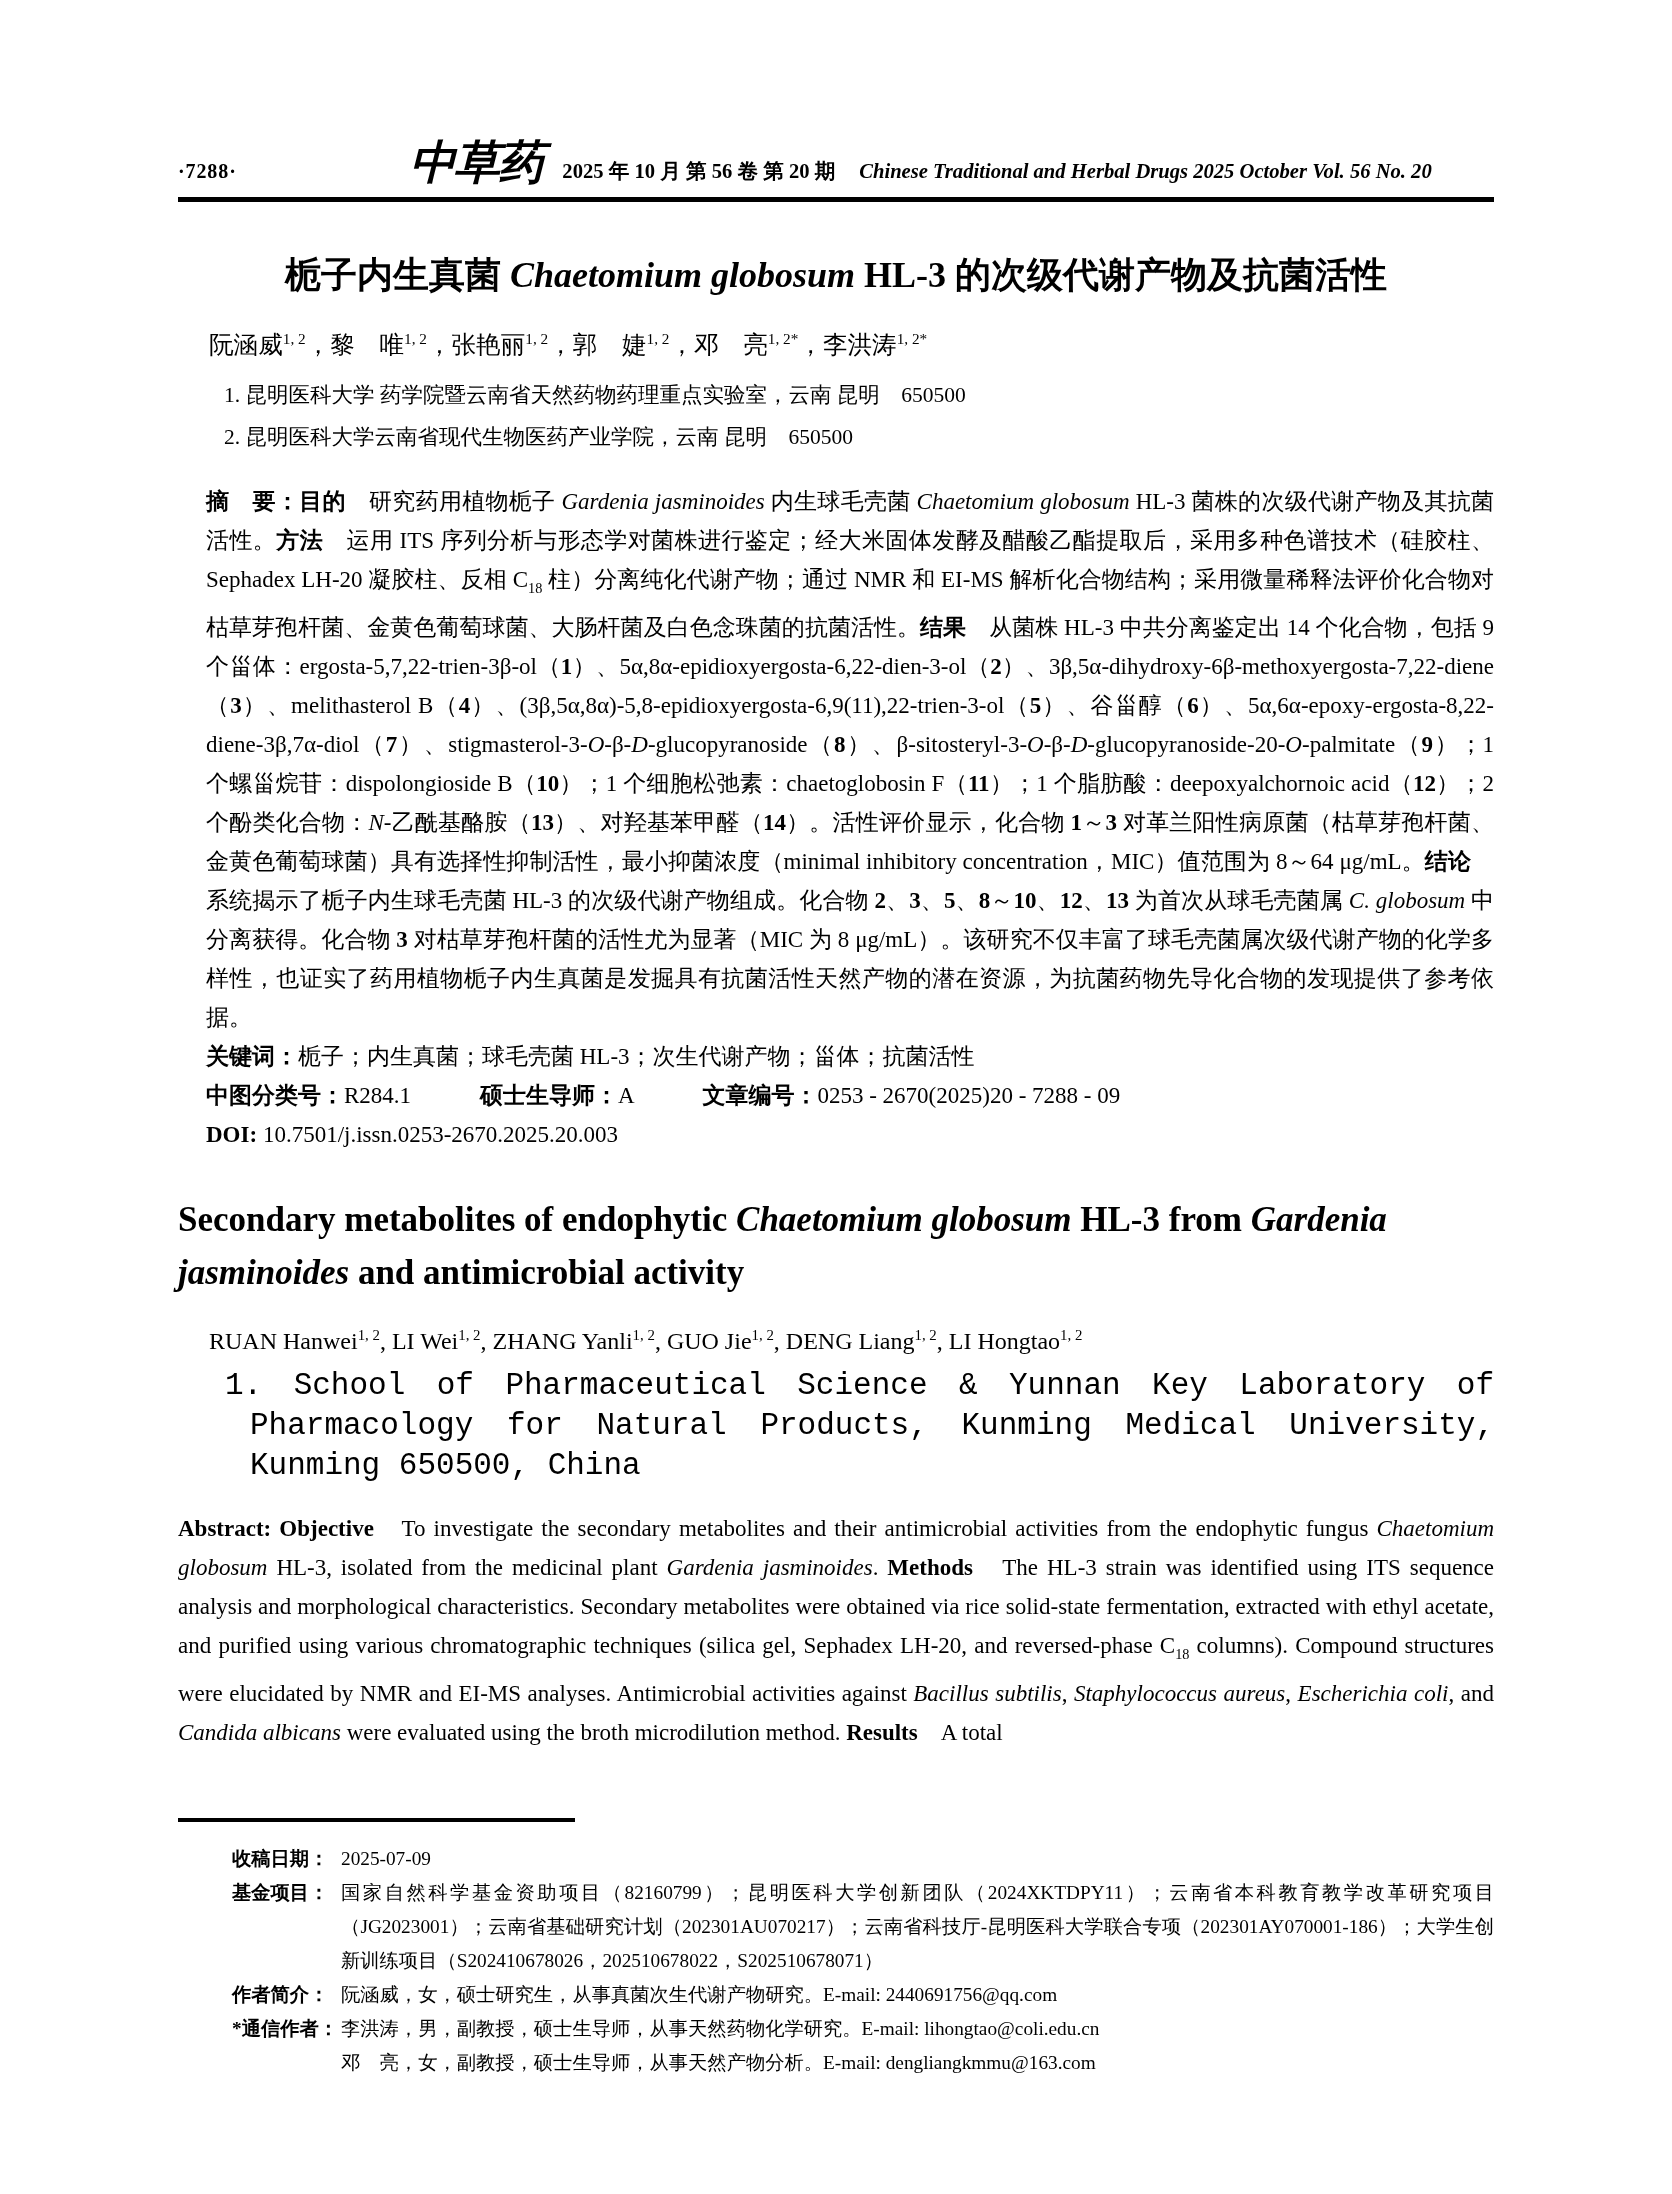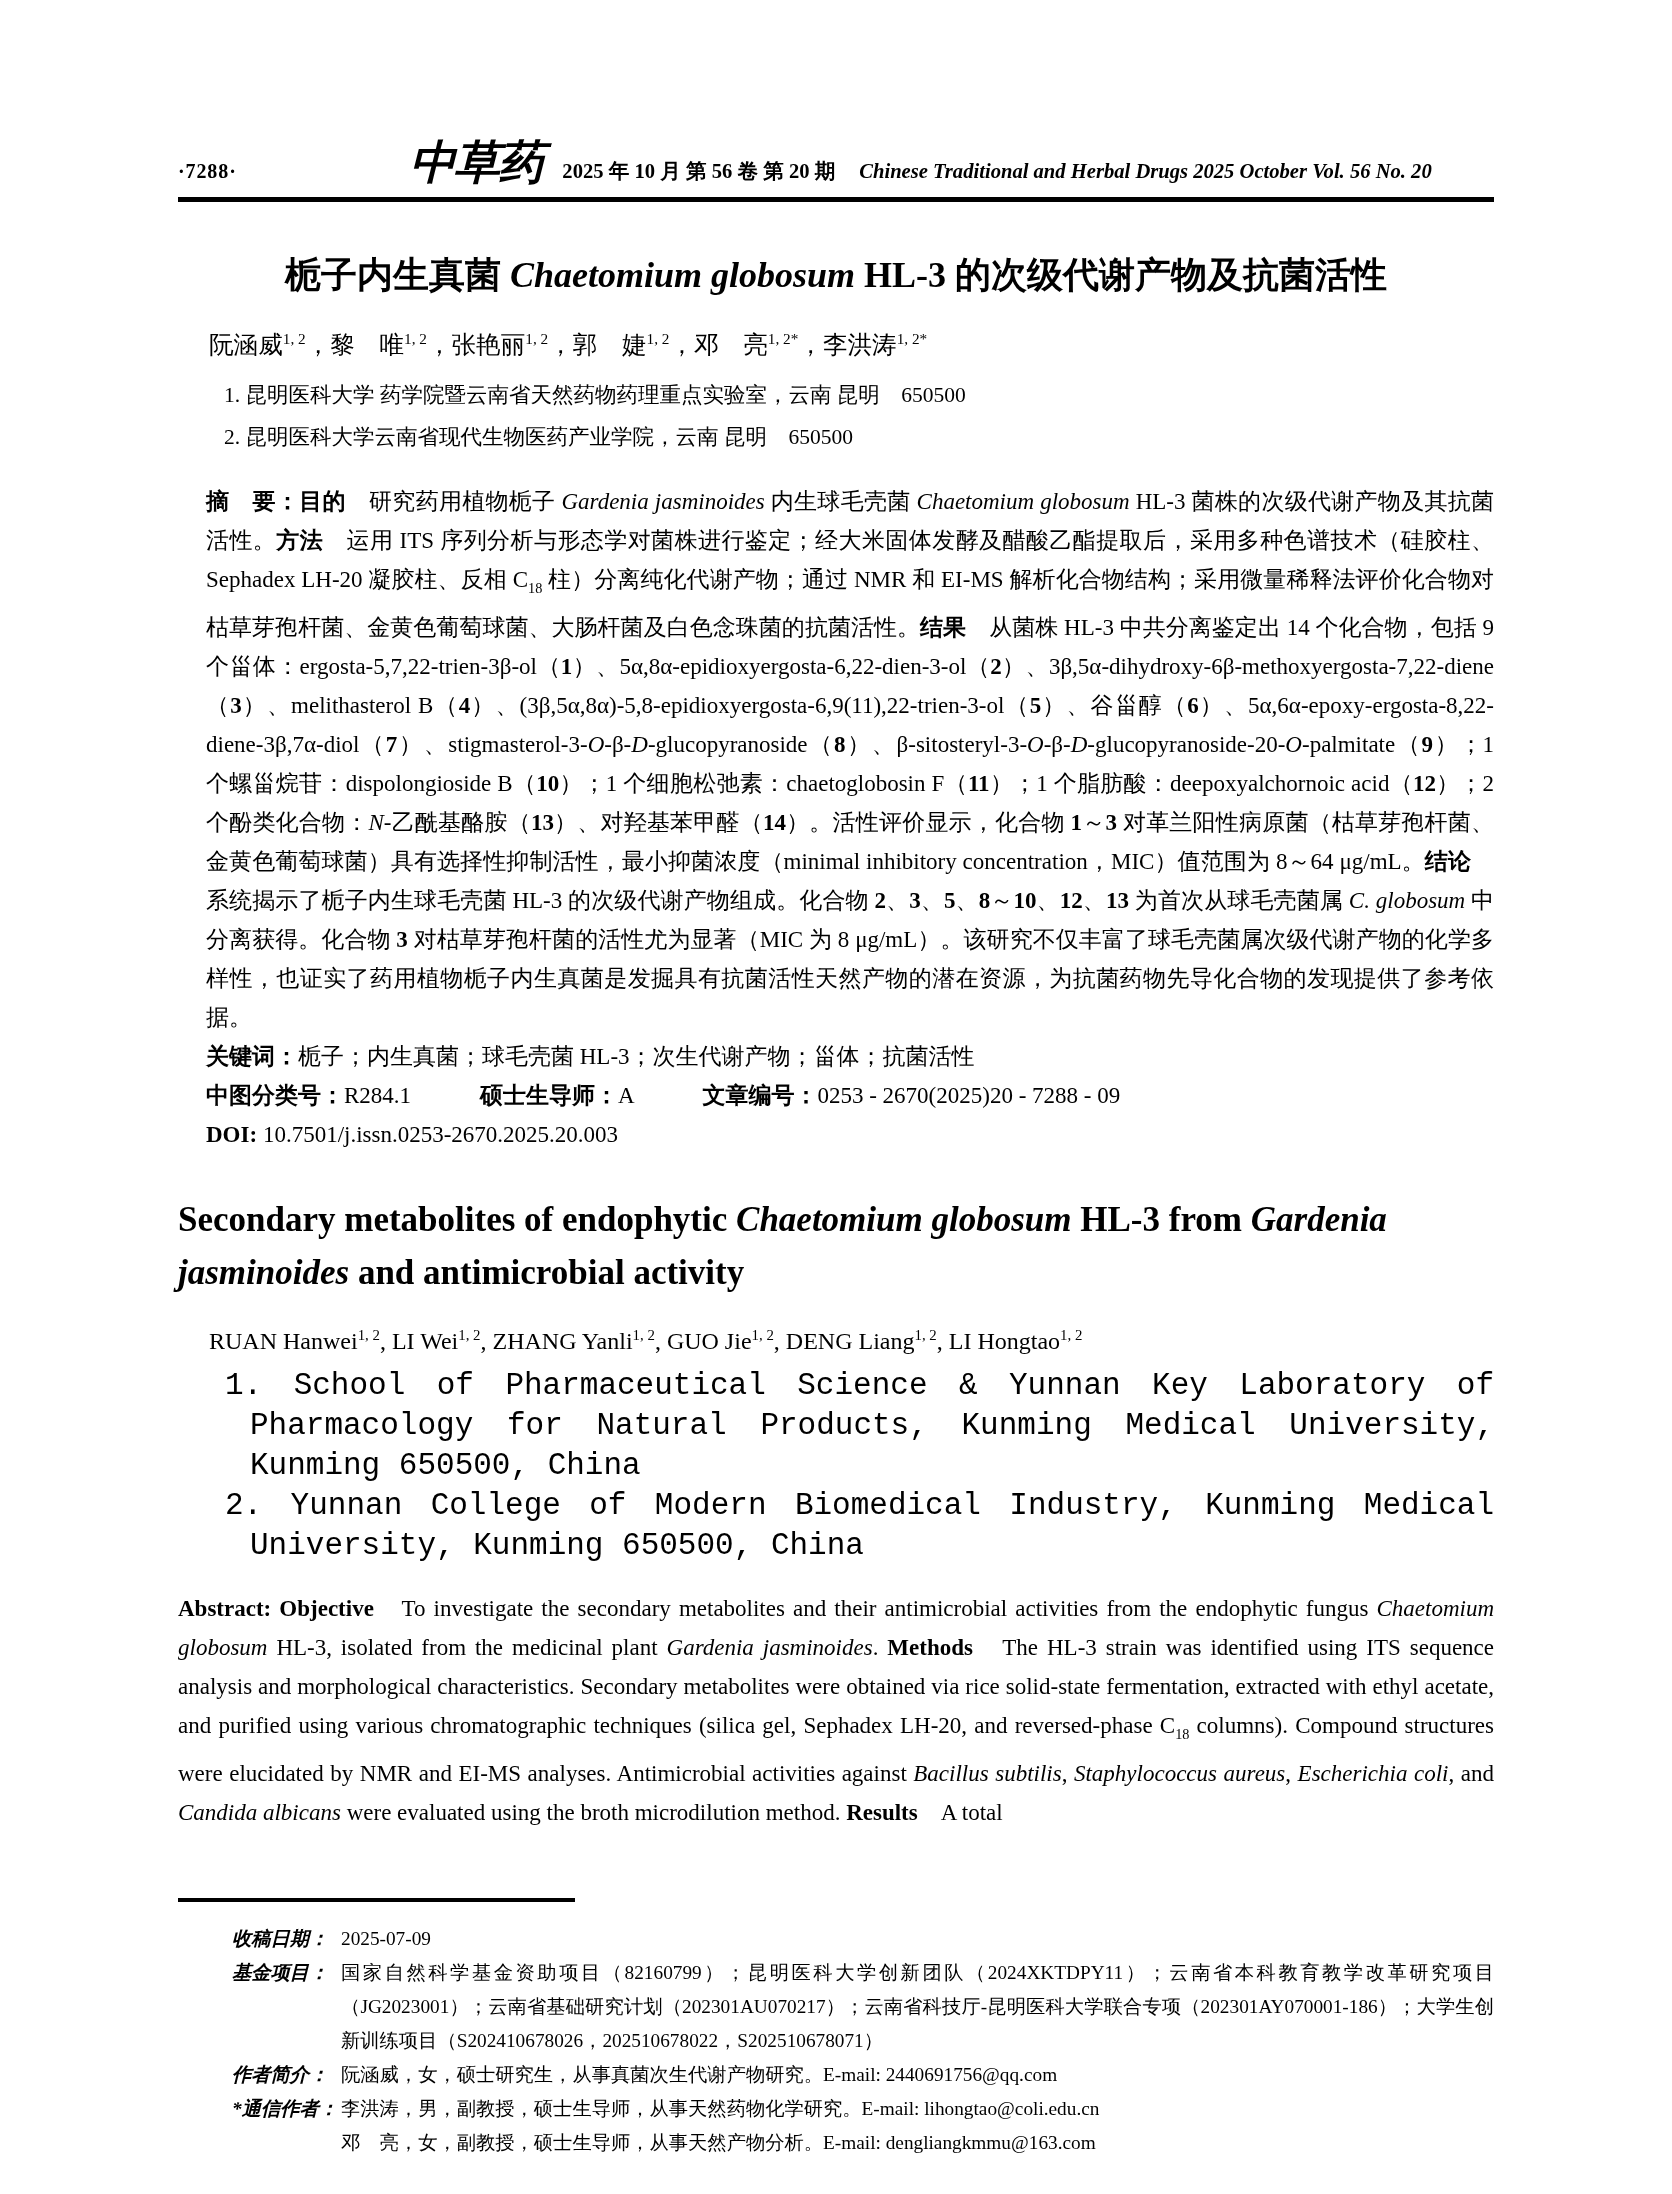--- a/index.html
+++ b/index.html
@@ -92,21 +92,21 @@
     line-height:39px;
     text-align:justify;
   }
   sup{font-size:62%;text-align:center;}
   sub{font-size:62%;}
   
   .footnote{margin-top:66px;}
   .fn-rule{width:397px;height:4px;background:#000;}
   .fn-rows{margin-top:20px;padding-left:54px;}
   .fn-row{display:flex;font-size:19.3px;line-height:34px;}
-  .fn-label{flex-shrink:0;min-width:109px;font-weight:bold;white-space:nowrap;font-style:italic;}
+  .fn-label{flex-shrink:0;min-width:109px;font-weight:bold;white-space:nowrap;}
   .fn-content{flex:1;text-align:justify;}
 </style>
 </head>
 <body>
 
 <div class="page">
 
   <div class="header">
     <span class="pageno">·7288·</span>
     <span class="logo">中草药</span>
@@ -130,21 +130,20 @@
     <div class="clc-line"><b>中图分类号：</b>R284.1　　　<b>硕士生导师：</b>A　　　<b>文章编号：</b>0253 - 2670(2025)20 - 7288 - 09</div>
     <div class="doi-line"><b>DOI:</b> 10.7501/j.issn.0253-2670.2025.20.003</div>
   </div>
 
   <div class="title-en">Secondary metabolites of endophytic <i>Chaetomium globosum</i> HL-3 from <i>Gardenia jasminoides</i> and antimicrobial activity</div>
 
   <div class="authors-en">RUAN Hanwei<sup>1, 2</sup>, LI Wei<sup>1, 2</sup>, ZHANG Yanli<sup>1, 2</sup>, GUO Jie<sup>1, 2</sup>, DENG Liang<sup>1, 2</sup>, LI Hongtao<sup>1, 2</sup></div>
 
   <div class="affils-en">
     <div class="affil-en">1. School of Pharmaceutical Science &amp; Yunnan Key Laboratory of Pharmacology for Natural Products, Kunming Medical University, Kunming 650500, China</div>
-    <div class="affil-en">2. Yunnan College of Modern Biomedical Industry, Kunming Medical University, Kunming 650500, China</div>
   </div>
 
   <div class="abs-en"><b>Abstract: Objective</b>　To investigate the secondary metabolites and their antimicrobial activities from the endophytic fungus <i>Chaetomium globosum</i> HL-3, isolated from the medicinal plant <i>Gardenia jasminoides</i>. <b>Methods</b>　The HL-3 strain was identified using ITS sequence analysis and morphological characteristics. Secondary metabolites were obtained via rice solid-state fermentation, extracted with ethyl acetate, and purified using various chromatographic techniques (silica gel, Sephadex LH-20, and reversed-phase C<sub>18</sub> columns). Compound structures were elucidated by NMR and EI-MS analyses. Antimicrobial activities against <i>Bacillus subtilis</i>, <i>Staphylococcus aureus</i>, <i>Escherichia coli</i>, and <i>Candida albicans</i> were evaluated using the broth microdilution method. <b>Results</b>　A total</div>
 
   <div class="footnote">
     <div class="fn-rule"></div>
     <div class="fn-rows">
       <div class="fn-row">
         <span class="fn-label"><b>收稿日期</b>：</span>
         <div class="fn-content">2025-07-09</div>

